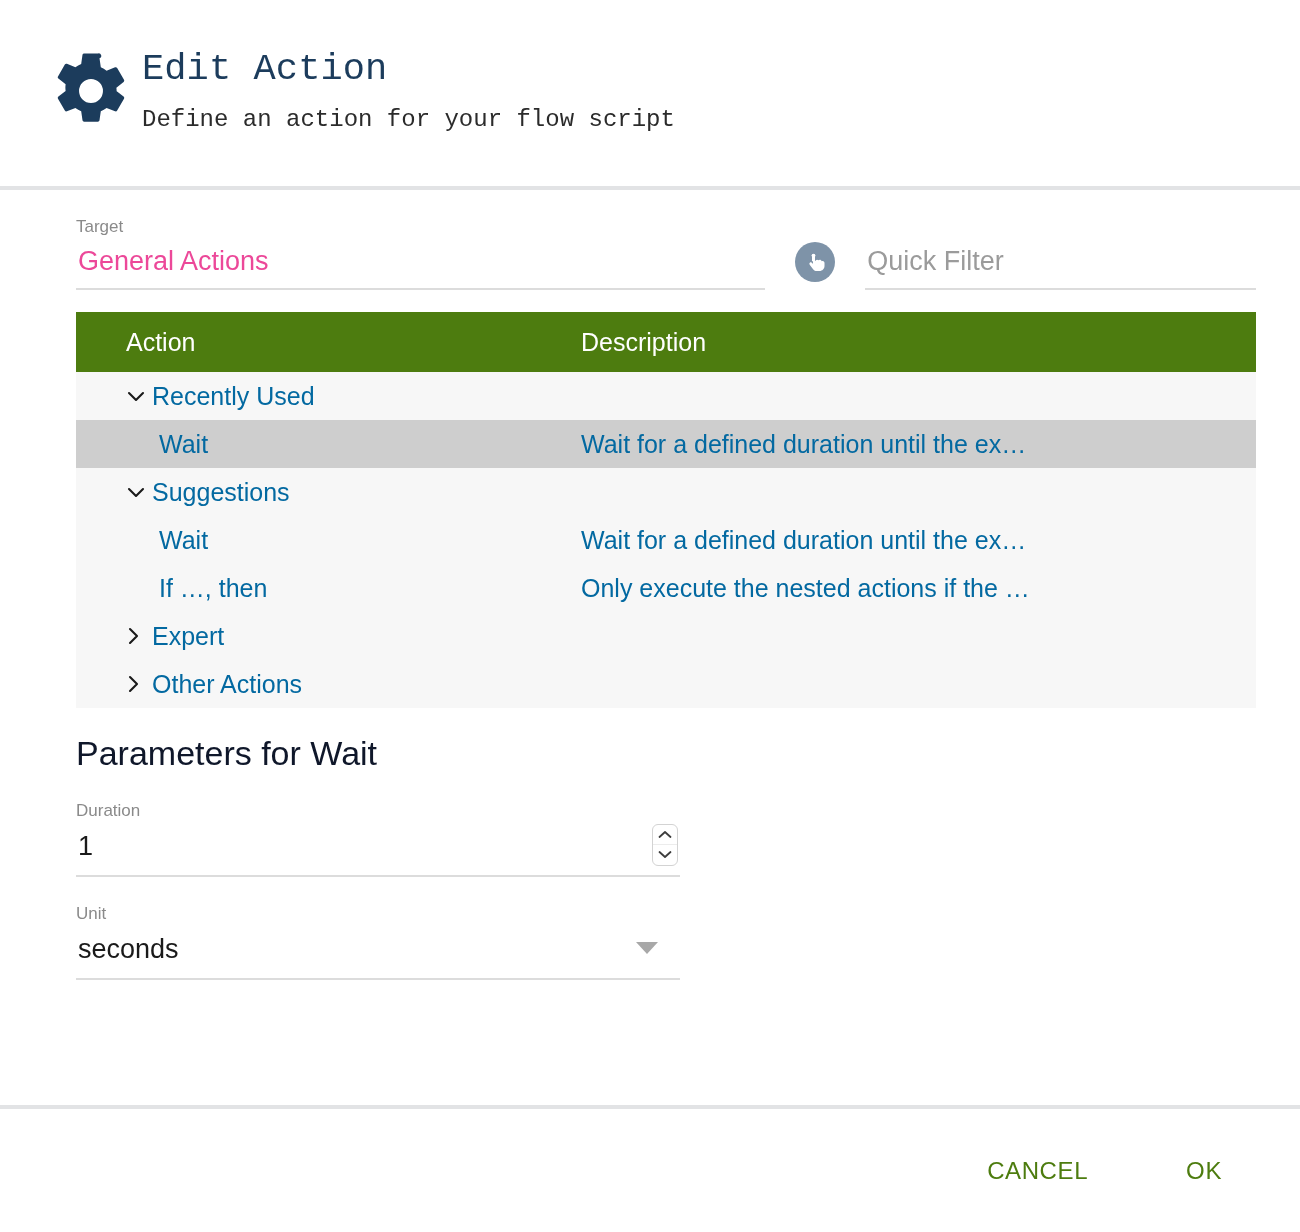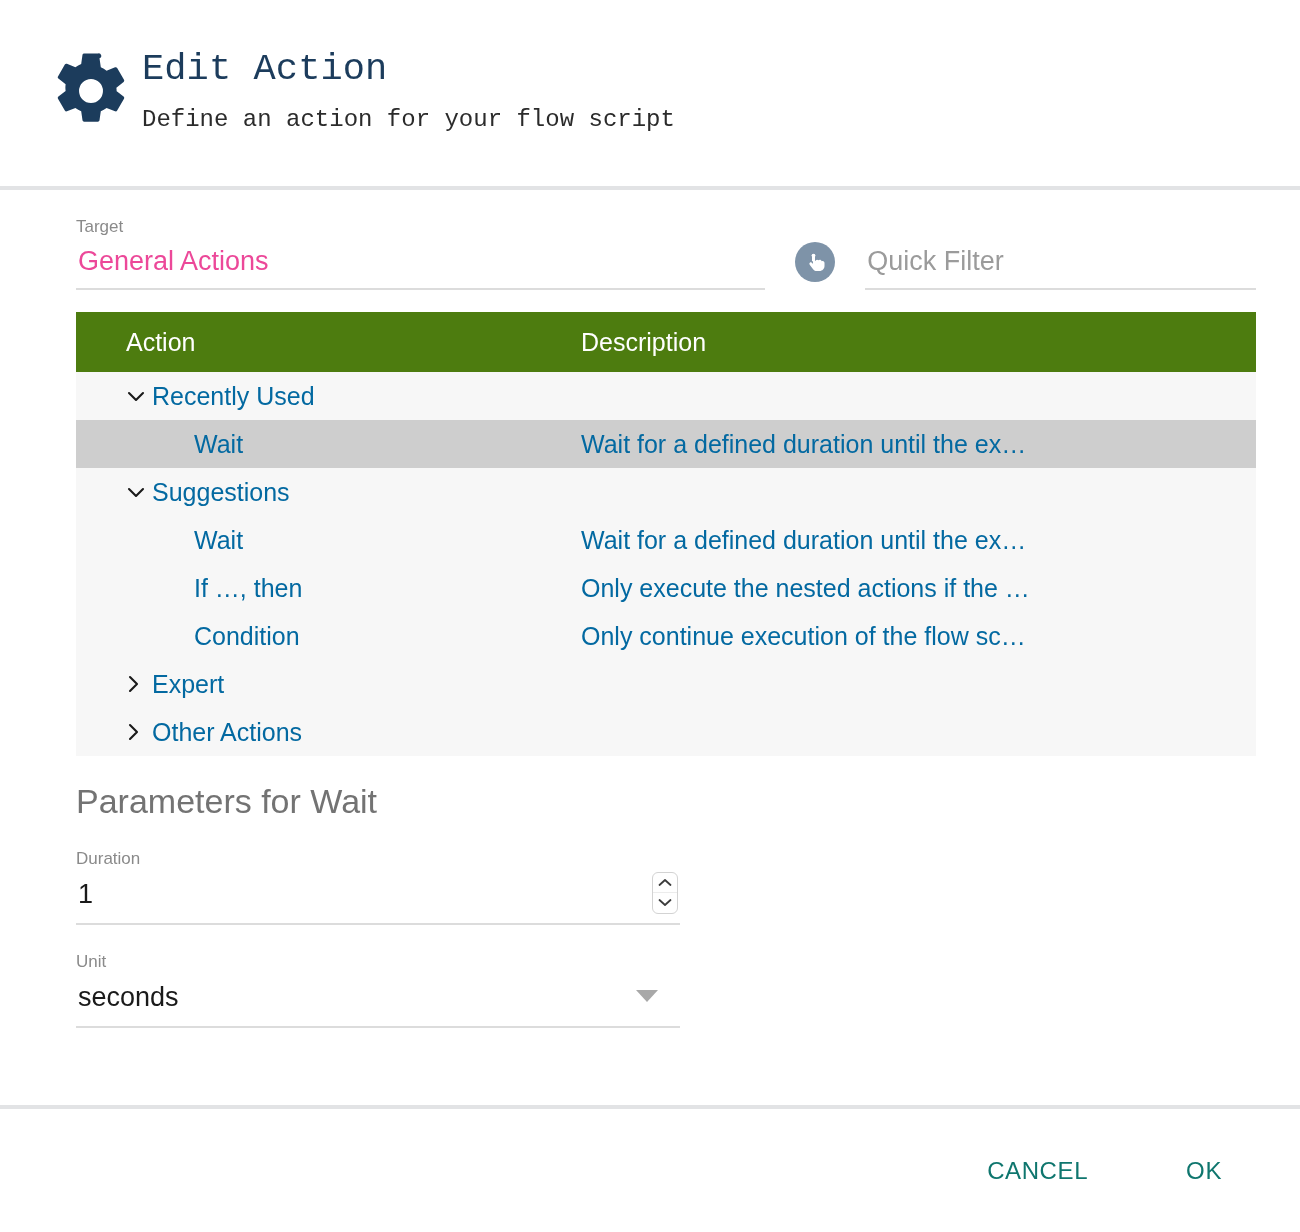--- a/index.html
+++ b/index.html
@@ -166,27 +166,27 @@
     overflow: hidden;
     padding-right: 16px;
   }
   .chevron {
     width: 26px;
     flex: 0 0 26px;
     display: inline-flex;
     align-items: center;
     justify-content: flex-start;
   }
-  .tree-row.child .row-action { padding-left: 118px; }
+  .tree-row.child .row-action { padding-left: 83px; }
 
   
   .params-title {
     font-size: 34px;
     line-height: 42px;
-    color: #737373;
+    color: #0f172a;
     font-weight: 400;
     margin: 24px 0 0 76px;
   }
 
   .param-field {
     margin: 26px 0 0 76px;
     width: 604px;
     position: relative;
   }
   .param-label {
@@ -260,21 +260,21 @@
     height: 123px;
     background: #ffffff;
     display: flex;
     align-items: center;
     justify-content: flex-end;
     padding-right: 60px;
   }
   .footer-btn {
     background: transparent;
     border: none;
-    color: #0f766e;
+    color: #4d7c0f;
     font-size: 24px;
     letter-spacing: 0.6px;
     font-family: "Liberation Sans", sans-serif;
     cursor: pointer;
     padding: 10px 18px;
   }
   .btn-cancel { margin-right: 62px; }
 </style>
 </head>
 <body>
@@ -355,26 +355,20 @@
           <div class="row-action">
             <span>Wait</span>
           </div>
           <div class="row-desc">Wait for a defined duration until the ex…</div>
         </div>
         <div class="tree-row child">
           <div class="row-action">
             <span>If …, then</span>
           </div>
           <div class="row-desc">Only execute the nested actions if the …</div>
-        </div>
-        <div class="tree-row child">
-          <div class="row-action">
-            <span>Condition</span>
-          </div>
-          <div class="row-desc">Only continue execution of the flow sc…</div>
         </div>
         <div class="tree-row group">
           <div class="row-action">
             <span class="chevron">
               <svg width="14" height="20" viewBox="0 0 14 20" aria-hidden="true">
                 <path d="M4 3l7 7-7 7" stroke="#1a1a1a" stroke-width="2.1" fill="none" stroke-linecap="round" stroke-linejoin="round"></path>
               </svg>
             </span>
             <span>Expert</span>
           </div>

